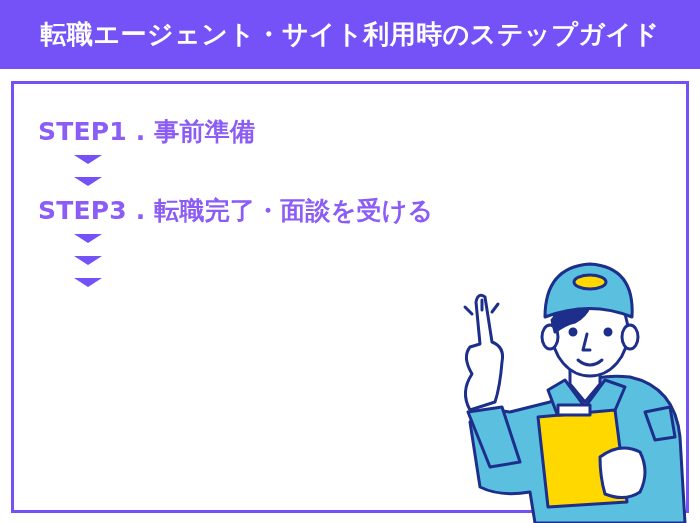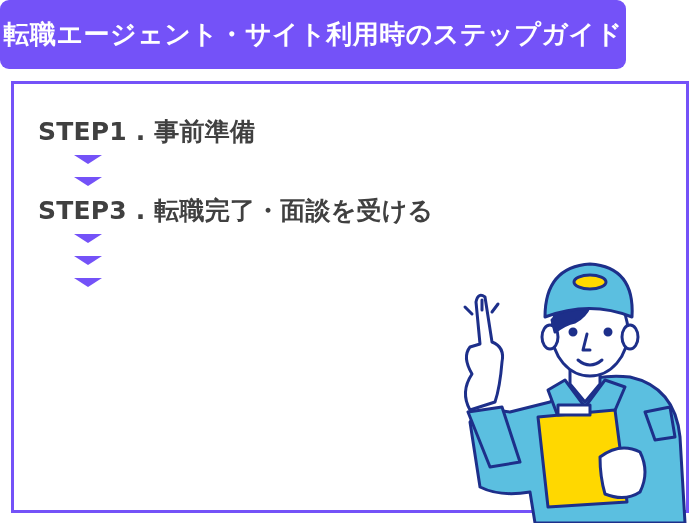--- a/index.html
+++ b/index.html
@@ -2,35 +2,35 @@
 <html><head>
 <meta charset="utf-8">
 <style>
   html, body { margin:0; padding:0; }
   body {
     width:700px; height:523px; position:relative; overflow:hidden;
     background:#ffffff;
     font-family:"DejaVu Sans","Liberation Sans",sans-serif;
   }
   .header {
-    position:absolute; left:0; top:0; width:626px; height:69px;
+    position:absolute; left:0; top:0; width:700px; height:69px;
     background:#7452f8;
-    display:flex; align-items:center; justify-content:center;border-radius:9px;
+    display:flex; align-items:center; justify-content:center;
   }
   .header-title {
     color:#ffffff; font-size:26px; font-weight:bold; letter-spacing:0.5px;
   }
   .frame {
     position:absolute; left:11px; top:81px; width:672px; height:426px;
     border:3px solid #7452f8; background:#ffffff;
   }
   .steps { position:absolute; left:24px; top:30px; }
   .step-row { height:35px; display:flex; align-items:center; }
   .step-text {
-    font-size:25px; font-weight:bold; color:#404040; white-space:nowrap;
+    font-size:25px; font-weight:bold; color:#8b5cf6; white-space:nowrap;
     letter-spacing:0.2px;
   }
   .arrow-row { height:22px; position:relative; }
   .arrow {
     position:absolute; left:36px; top:6px; width:0; height:0;
     border-left:14px solid transparent; border-right:14px solid transparent;
     border-top:9px solid #7452f8;
   }
   .illustration {
     position:absolute; left:440px; top:262px; width:260px; height:261px;

